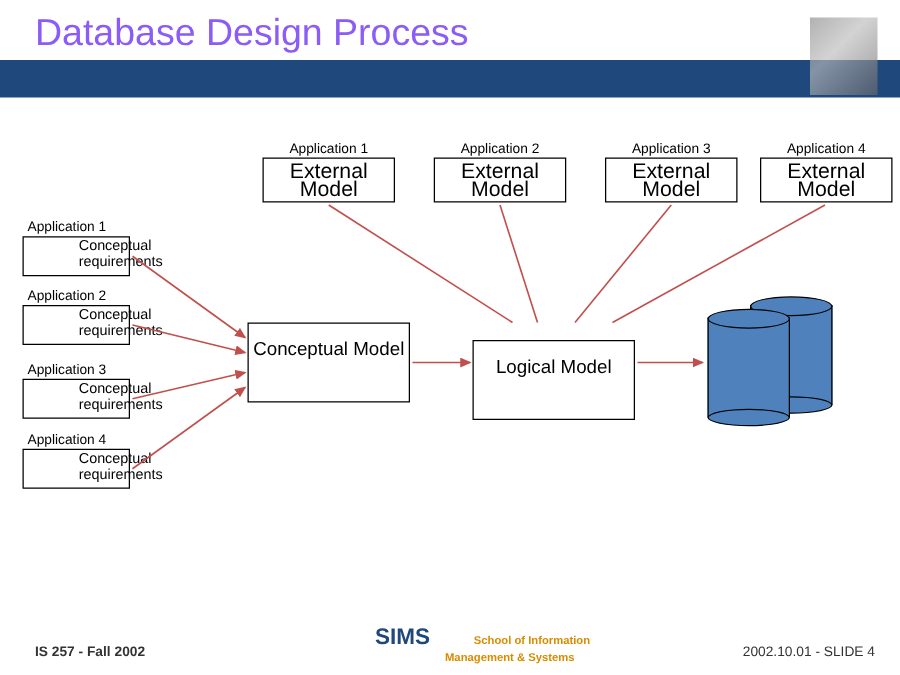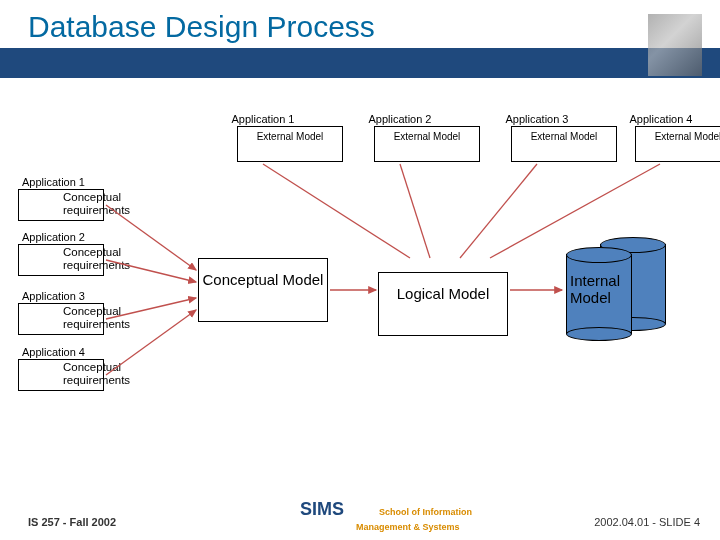--- a/index.html
+++ b/index.html
@@ -1,21 +1,21 @@
 <!DOCTYPE html>
 <html><head>
 <meta charset="utf-8">
 <style>
   * { box-sizing: border-box; margin: 0; padding: 0; }
   body { width: 720px; height: 540px; font-family: Arial, sans-serif; background: #fff; position: relative; overflow: hidden; }
   .title-bar { position: absolute; top: 48px; left: 0; right: 0; height: 30px; background: #1f497d; }
-  .title { position: absolute; top: 10px; left: 28px; font-size: 30px; color: #0369a1; }
+  .title { position: absolute; top: 10px; left: 28px; font-size: 30px; color: #8b5cf6; }
   .deco-img { position: absolute; top: 14px; right: 18px; width: 54px; height: 62px; background: linear-gradient(135deg,#888 0,#bbb 40%,#666 100%); opacity: .65; }
   .app-label { position: absolute; font-size: 11px; color: #000; text-align: center; }
-  .ext-box { position: absolute; width: 106px; height: 36px; border: 1.5px solid #000; background: #fff; font-size: 10px; text-align: center; padding-top: 2px; line-height: 15px; margin-left: 27px; }
+  .ext-box { position: absolute; width: 106px; height: 36px; border: 1.5px solid #000; background: #fff; font-size: 17px; text-align: center; padding-top: 2px; line-height: 15px; }
   .side-label { position: absolute; font-size: 11px; color: #000; }
   .req-box { position: absolute; width: 86px; height: 32px; border: 1.5px solid #000; background: #fff; font-size: 11.5px; text-align: center; padding-top: 1px; line-height: 13px; padding-left: 44px; }
   .model-box { position: absolute; width: 130px; height: 64px; border: 1.5px solid #000; background: #fff; font-size: 15px; text-align: center; padding-top: 12px; line-height: 17px; }
   .cyl { position: absolute; width: 66px; height: 92px; }
   .cyl::before { content: ""; position: absolute; top: 6px; left: 0; right: 0; bottom: 6px; background: #4f81bd; border: 1px solid #000; }
   .cyl::after { content: ""; position: absolute; left: 0; right: 0; height: 14px; border-radius: 50%; background: #4f81bd; border: 1px solid #000; top: -1px; }
   .cyl .bot { position: absolute; left: 0; right: 0; height: 14px; border-radius: 50%; background: #4f81bd; border: 1px solid #000; bottom: -1px; }
   .cyl .lbl { position: absolute; top: 24px; left: 4px; right: 4px; font-size: 15px; text-align: left; line-height: 17px; z-index: 2; }
   .footer-left { position: absolute; bottom: 12px; left: 28px; font-size: 11px; color: #333; font-weight: bold; }
   .footer-right { position: absolute; bottom: 12px; right: 20px; font-size: 11px; color: #333; }
@@ -55,21 +55,20 @@
 <div class="req-box" style="left:18px;top:359px"><span>Conceptual requirements</span></div>
 
 <div class="model-box" style="left:198px;top:258px"><span>Conceptual Model</span></div>
 <div class="model-box" style="left:378px;top:272px"><span>Logical Model</span></div>
 
 <div class="cyl" style="left:600px;top:238px">
     <div class="bot"></div>
   </div>
 <div class="cyl" style="left:566px;top:248px">
   <div class="bot"></div>
-  <div class="lbl">Internal Model</div>
 </div>
 
 <svg class="arrows">
   <defs>
     <marker id="ah" markerWidth="8" markerHeight="8" refX="6" refY="3" orient="auto">
       <path d="M0,0 L7,3 L0,6 Z" fill="#c0504d"></path>
     </marker>
   </defs>
 
   <line x1="263" y1="164" x2="410" y2="258" stroke="#c0504d" stroke-width="1.3"></line>
@@ -85,13 +84,13 @@
   <line x1="330" y1="290" x2="376" y2="290" stroke="#c0504d" stroke-width="1.3" marker-end="url(#ah)"></line>
   <line x1="510" y1="290" x2="562" y2="290" stroke="#c0504d" stroke-width="1.3" marker-end="url(#ah)"></line>
 </svg>
 
 <div class="footer-left">IS 257 - Fall 2002</div>
 <div class="footer-center">
   <span style="font-size:18px">SIMS</span>
   <span class="orange" style="font-size:9px">School of Information</span><br>
   <span class="orange" style="font-size:9px;margin-left:24px">Management &amp; Systems</span>
 </div>
-<div class="footer-right">2002.04.01 - SLIDE 4</div>
+<div class="footer-right">2002.10.01 - SLIDE 4</div>
 
 </body></html>

